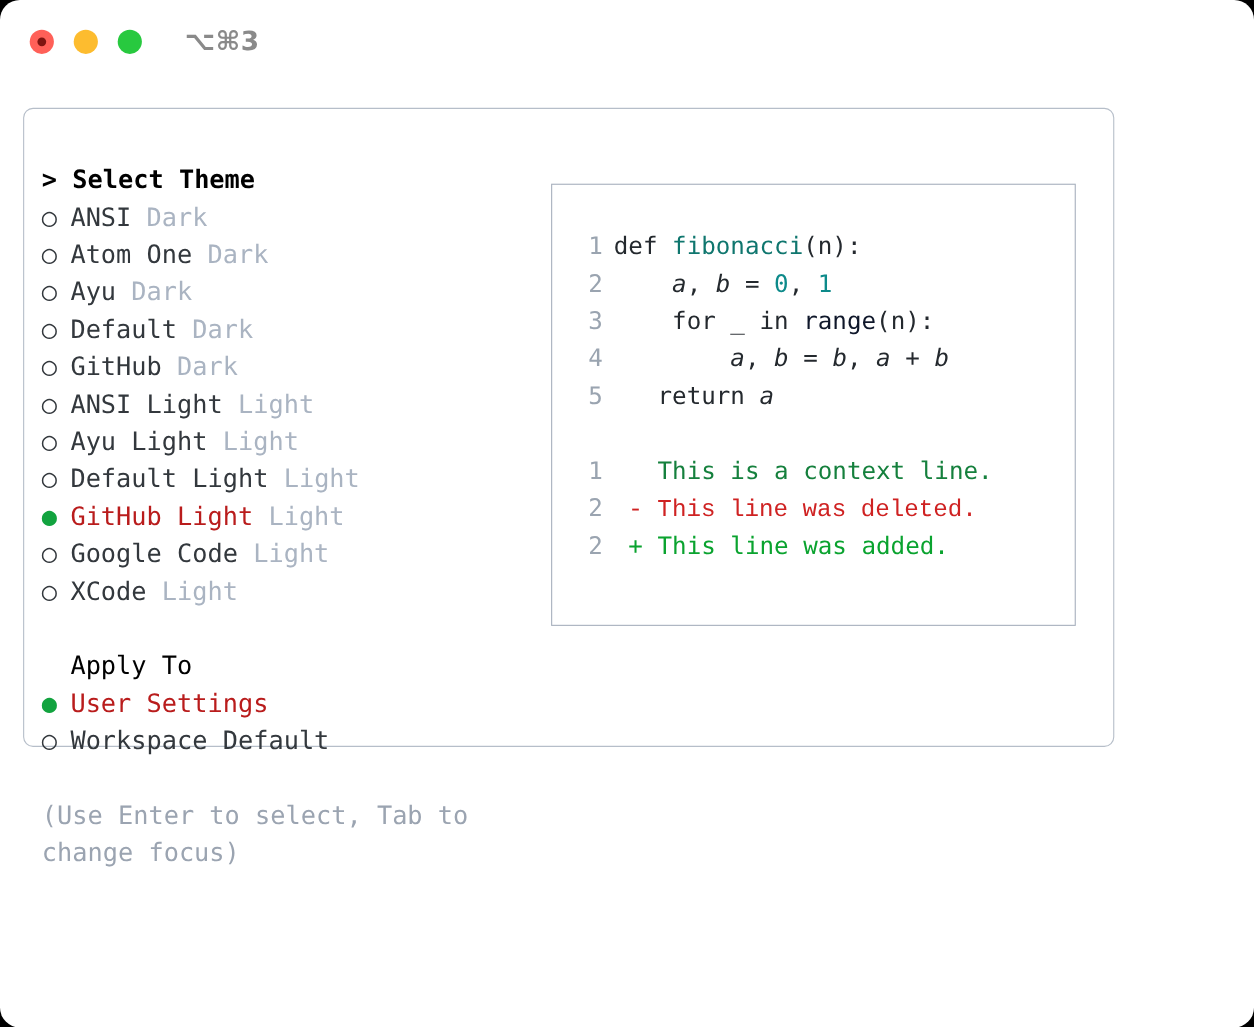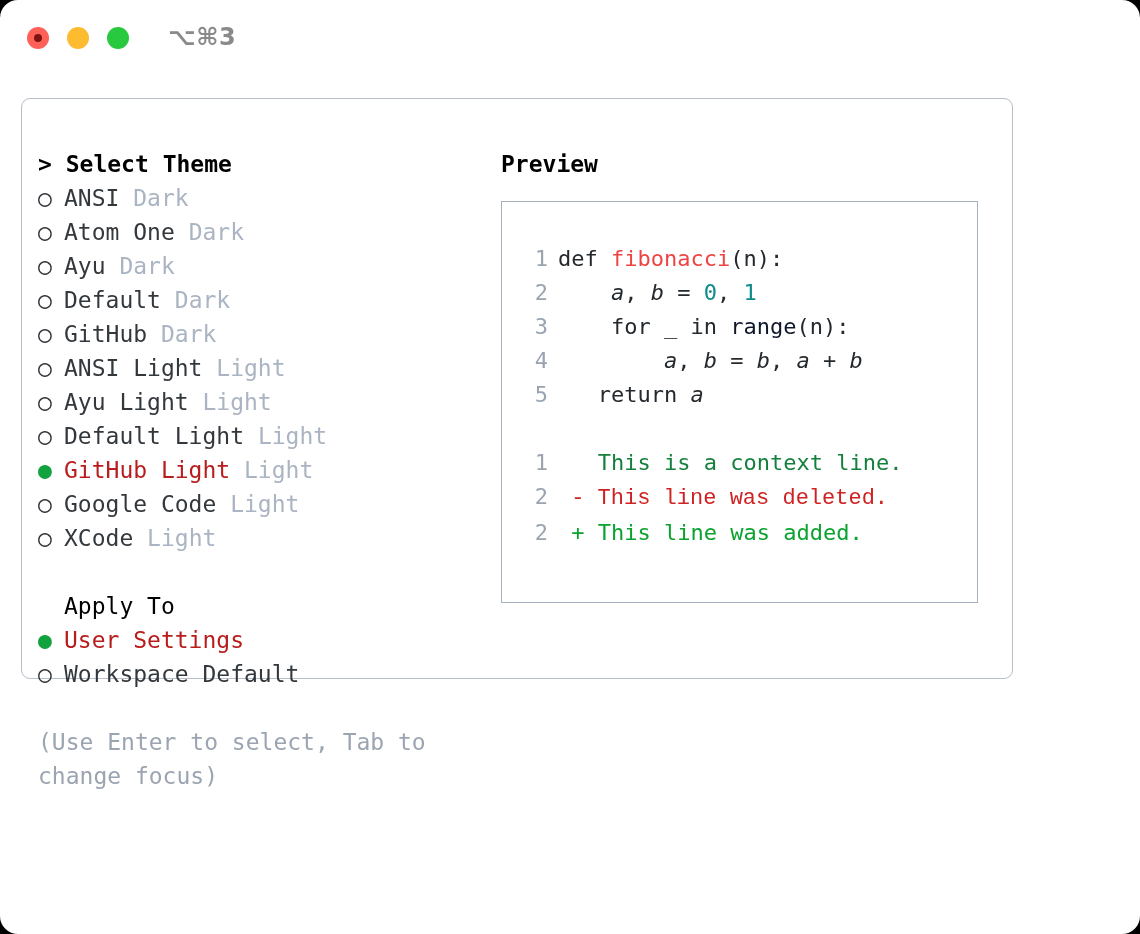--- a/index.html
+++ b/index.html
@@ -156,21 +156,21 @@
     white-space: pre;
     color: #24292e;
   }
   .lnum {
     display: inline-block;
     width: 28px;
     text-align: right;
     color: #9aa4b0;
   }
   .code-body { padding-left: 10px; }
-  .tok-fn     { color: #ef4444; }
+  .tok-fn     { color: #0f766e; }
   .tok-num    { color: #0d8a8a; }
   .tok-call   { color: #0f172a; }
   .tok-var    { font-style: italic; color: #24292e; }
   .tok-plain  { color: #24292e; margin-top: 23px; }
 
   .blank-line { height: 34px; }
 
   .diff-ctx  { color: #15803d; }
   .diff-del  { color: #cf2222; font-family: Liberation Mono, monospace; }
   .diff-add  { color: #0aa32f; }
@@ -215,21 +215,20 @@
 
       <div id="apply-list">
           <div class="opt-row is-selected"><span class="marker selected">●</span><span class="opt-name">User Settings</span></div>
           <div class="opt-row"><span class="marker">○</span><span class="opt-name">Workspace Default</span></div>
         </div>
 
       <div class="hint">(Use Enter to select, Tab to change focus)</div>
     </div>
 
     <div class="right-col">
-      <div class="preview-title">Preview</div>
       <div class="preview-box">
         <div id="code-block">
             <div class="code-line"><span class="lnum">1</span><span class="code-body"><span class="tok-plain">def </span><span class="tok-fn">fibonacci</span><span class="tok-plain">(n):</span></span></div>
             <div class="code-line"><span class="lnum">2</span><span class="code-body"><span class="tok-plain">    </span><span class="tok-var">a</span><span class="tok-plain">, </span><span class="tok-var">b</span><span class="tok-plain"> = </span><span class="tok-num">0</span><span class="tok-plain">, </span><span class="tok-num">1</span></span></div>
             <div class="code-line"><span class="lnum">3</span><span class="code-body"><span class="tok-plain">    for _ in </span><span class="tok-call">range</span><span class="tok-plain">(n):</span></span></div>
             <div class="code-line"><span class="lnum">4</span><span class="code-body"><span class="tok-plain">        </span><span class="tok-var">a</span><span class="tok-plain">, </span><span class="tok-var">b</span><span class="tok-plain"> = </span><span class="tok-var">b</span><span class="tok-plain">, </span><span class="tok-var">a</span><span class="tok-plain"> + </span><span class="tok-var">b</span></span></div>
             <div class="code-line"><span class="lnum">5</span><span class="code-body"><span class="tok-plain">   return </span><span class="tok-var">a</span></span></div>
           </div>
         <div class="blank-line"></div>
         <div id="diff-block">

